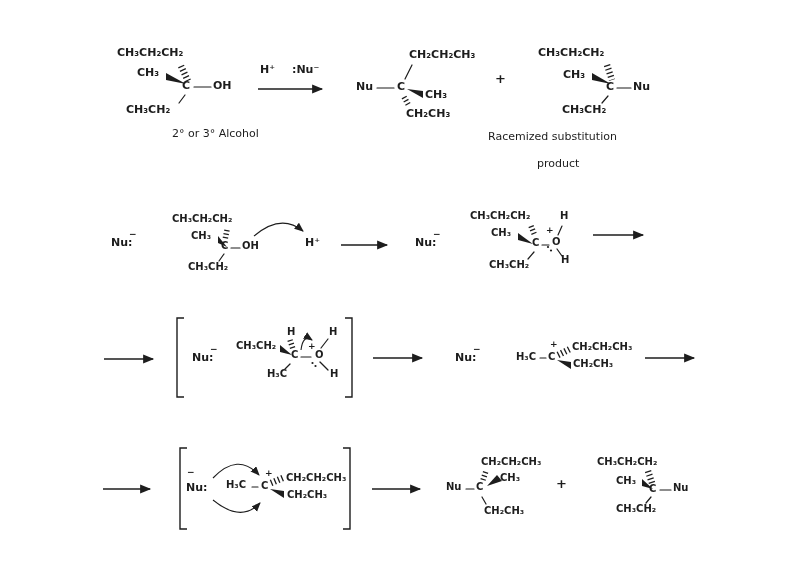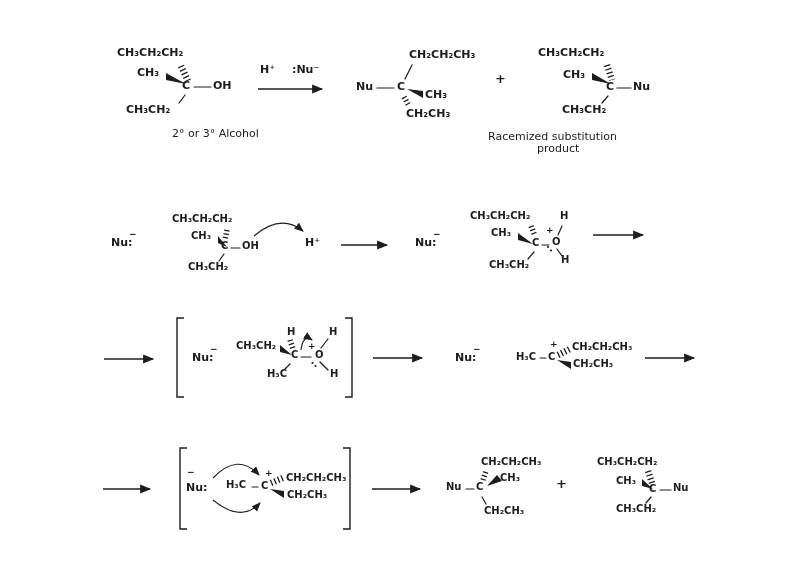--- a/index.html
+++ b/index.html
@@ -135,21 +135,21 @@
 <span class="t f" style="left:397px;top:81px">C</span>
 <span class="t f" style="left:425px;top:89px">CH₃</span>
 <span class="t f" style="left:406px;top:108px">CH₂CH₃</span>
 <span class="t plus" style="left:495px;top:72px">+</span>
 <span class="t f" style="left:538px;top:47px">CH₃CH₂CH₂</span>
 <span class="t f" style="left:563px;top:69px">CH₃</span>
 <span class="t f" style="left:606px;top:81px">C</span>
 <span class="t f" style="left:633px;top:81px">Nu</span>
 <span class="t f" style="left:562px;top:104px">CH₃CH₂</span>
 <span class="t cap" style="left:450px;top:131px">Racemized substitution</span>
-<span class="t cap" style="left:499px;top:143px">product</span>
+<span class="t cap" style="left:499px;top:158px">product</span>
 
 <span class="t f" style="left:111px;top:237px"><span>Nu:</span><span class="numinus">−</span></span>
 <span class="t f10" style="left:172px;top:214px">CH₃CH₂CH₂</span>
 <span class="t f10" style="left:191px;top:231px">CH₃</span>
 <span class="t f10" style="left:221px;top:241px">C</span>
 <span class="t f10" style="left:242px;top:241px">OH</span>
 <span class="t f10" style="left:188px;top:262px">CH₃CH₂</span>
 <span class="t f" style="left:305px;top:237px">H⁺</span>
 <span class="t f" style="left:415px;top:237px"><span>Nu:</span><span class="numinus">−</span></span>
 <span class="t f10" style="left:470px;top:211px">CH₃CH₂CH₂</span>

